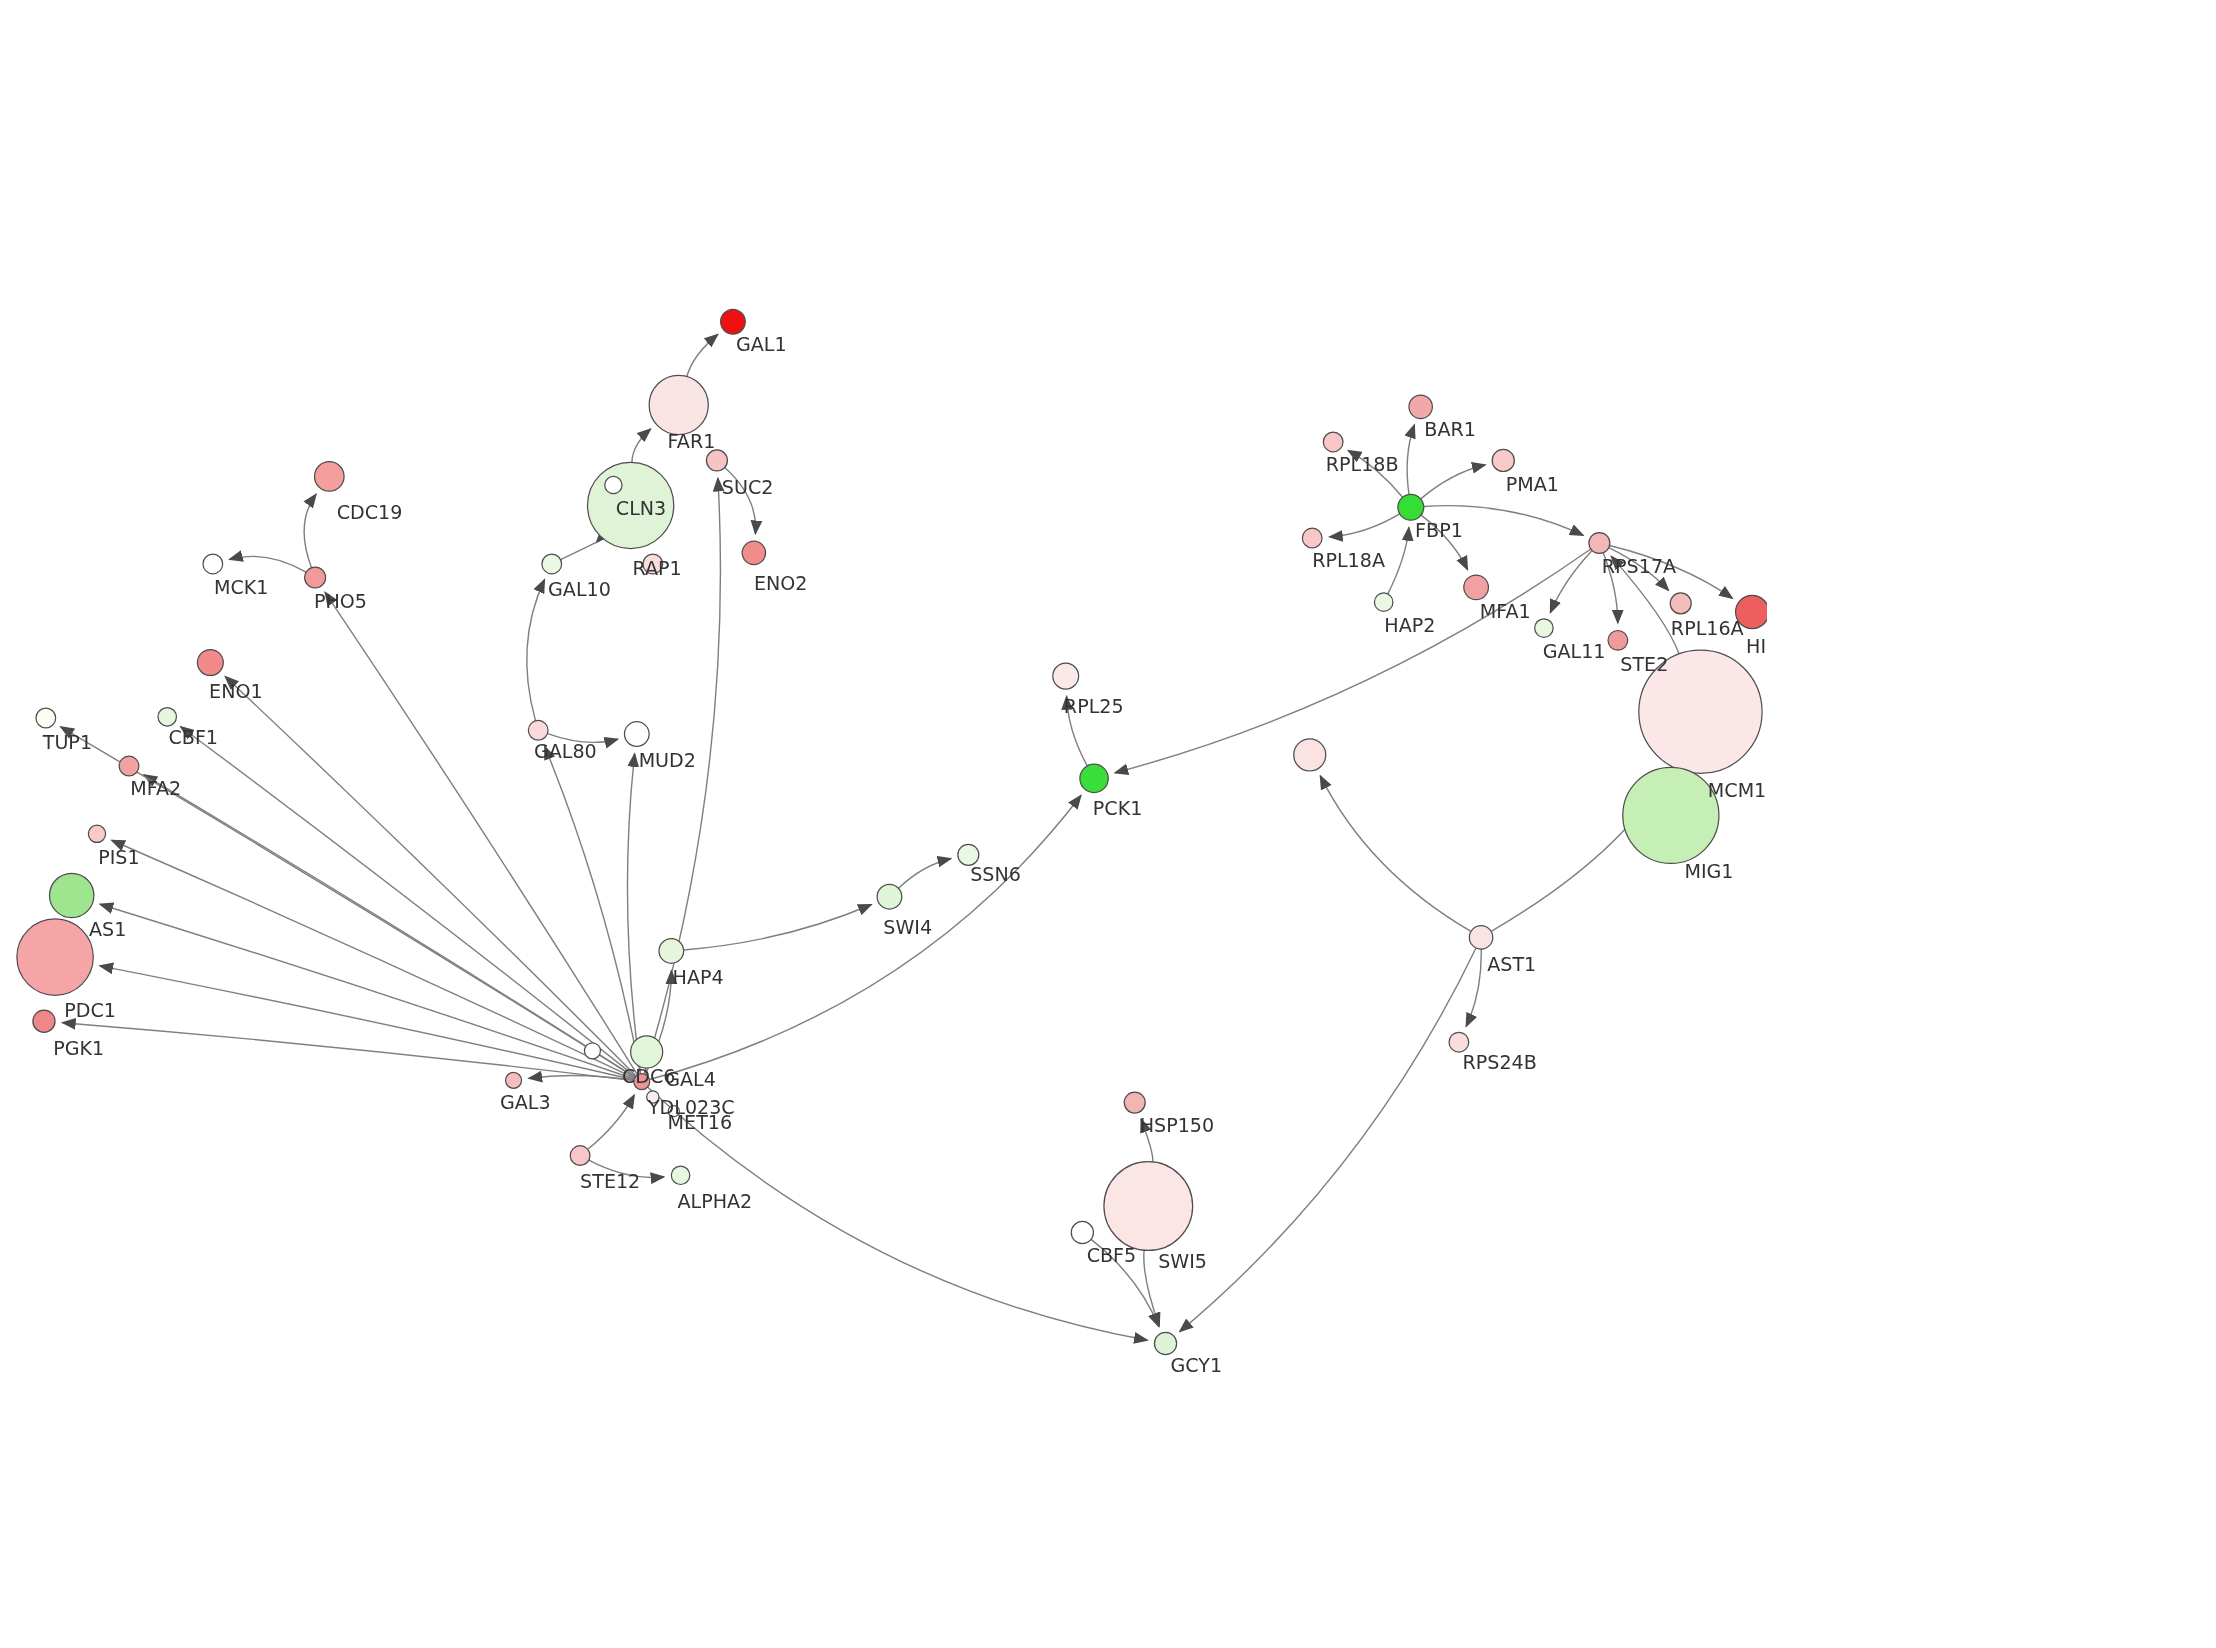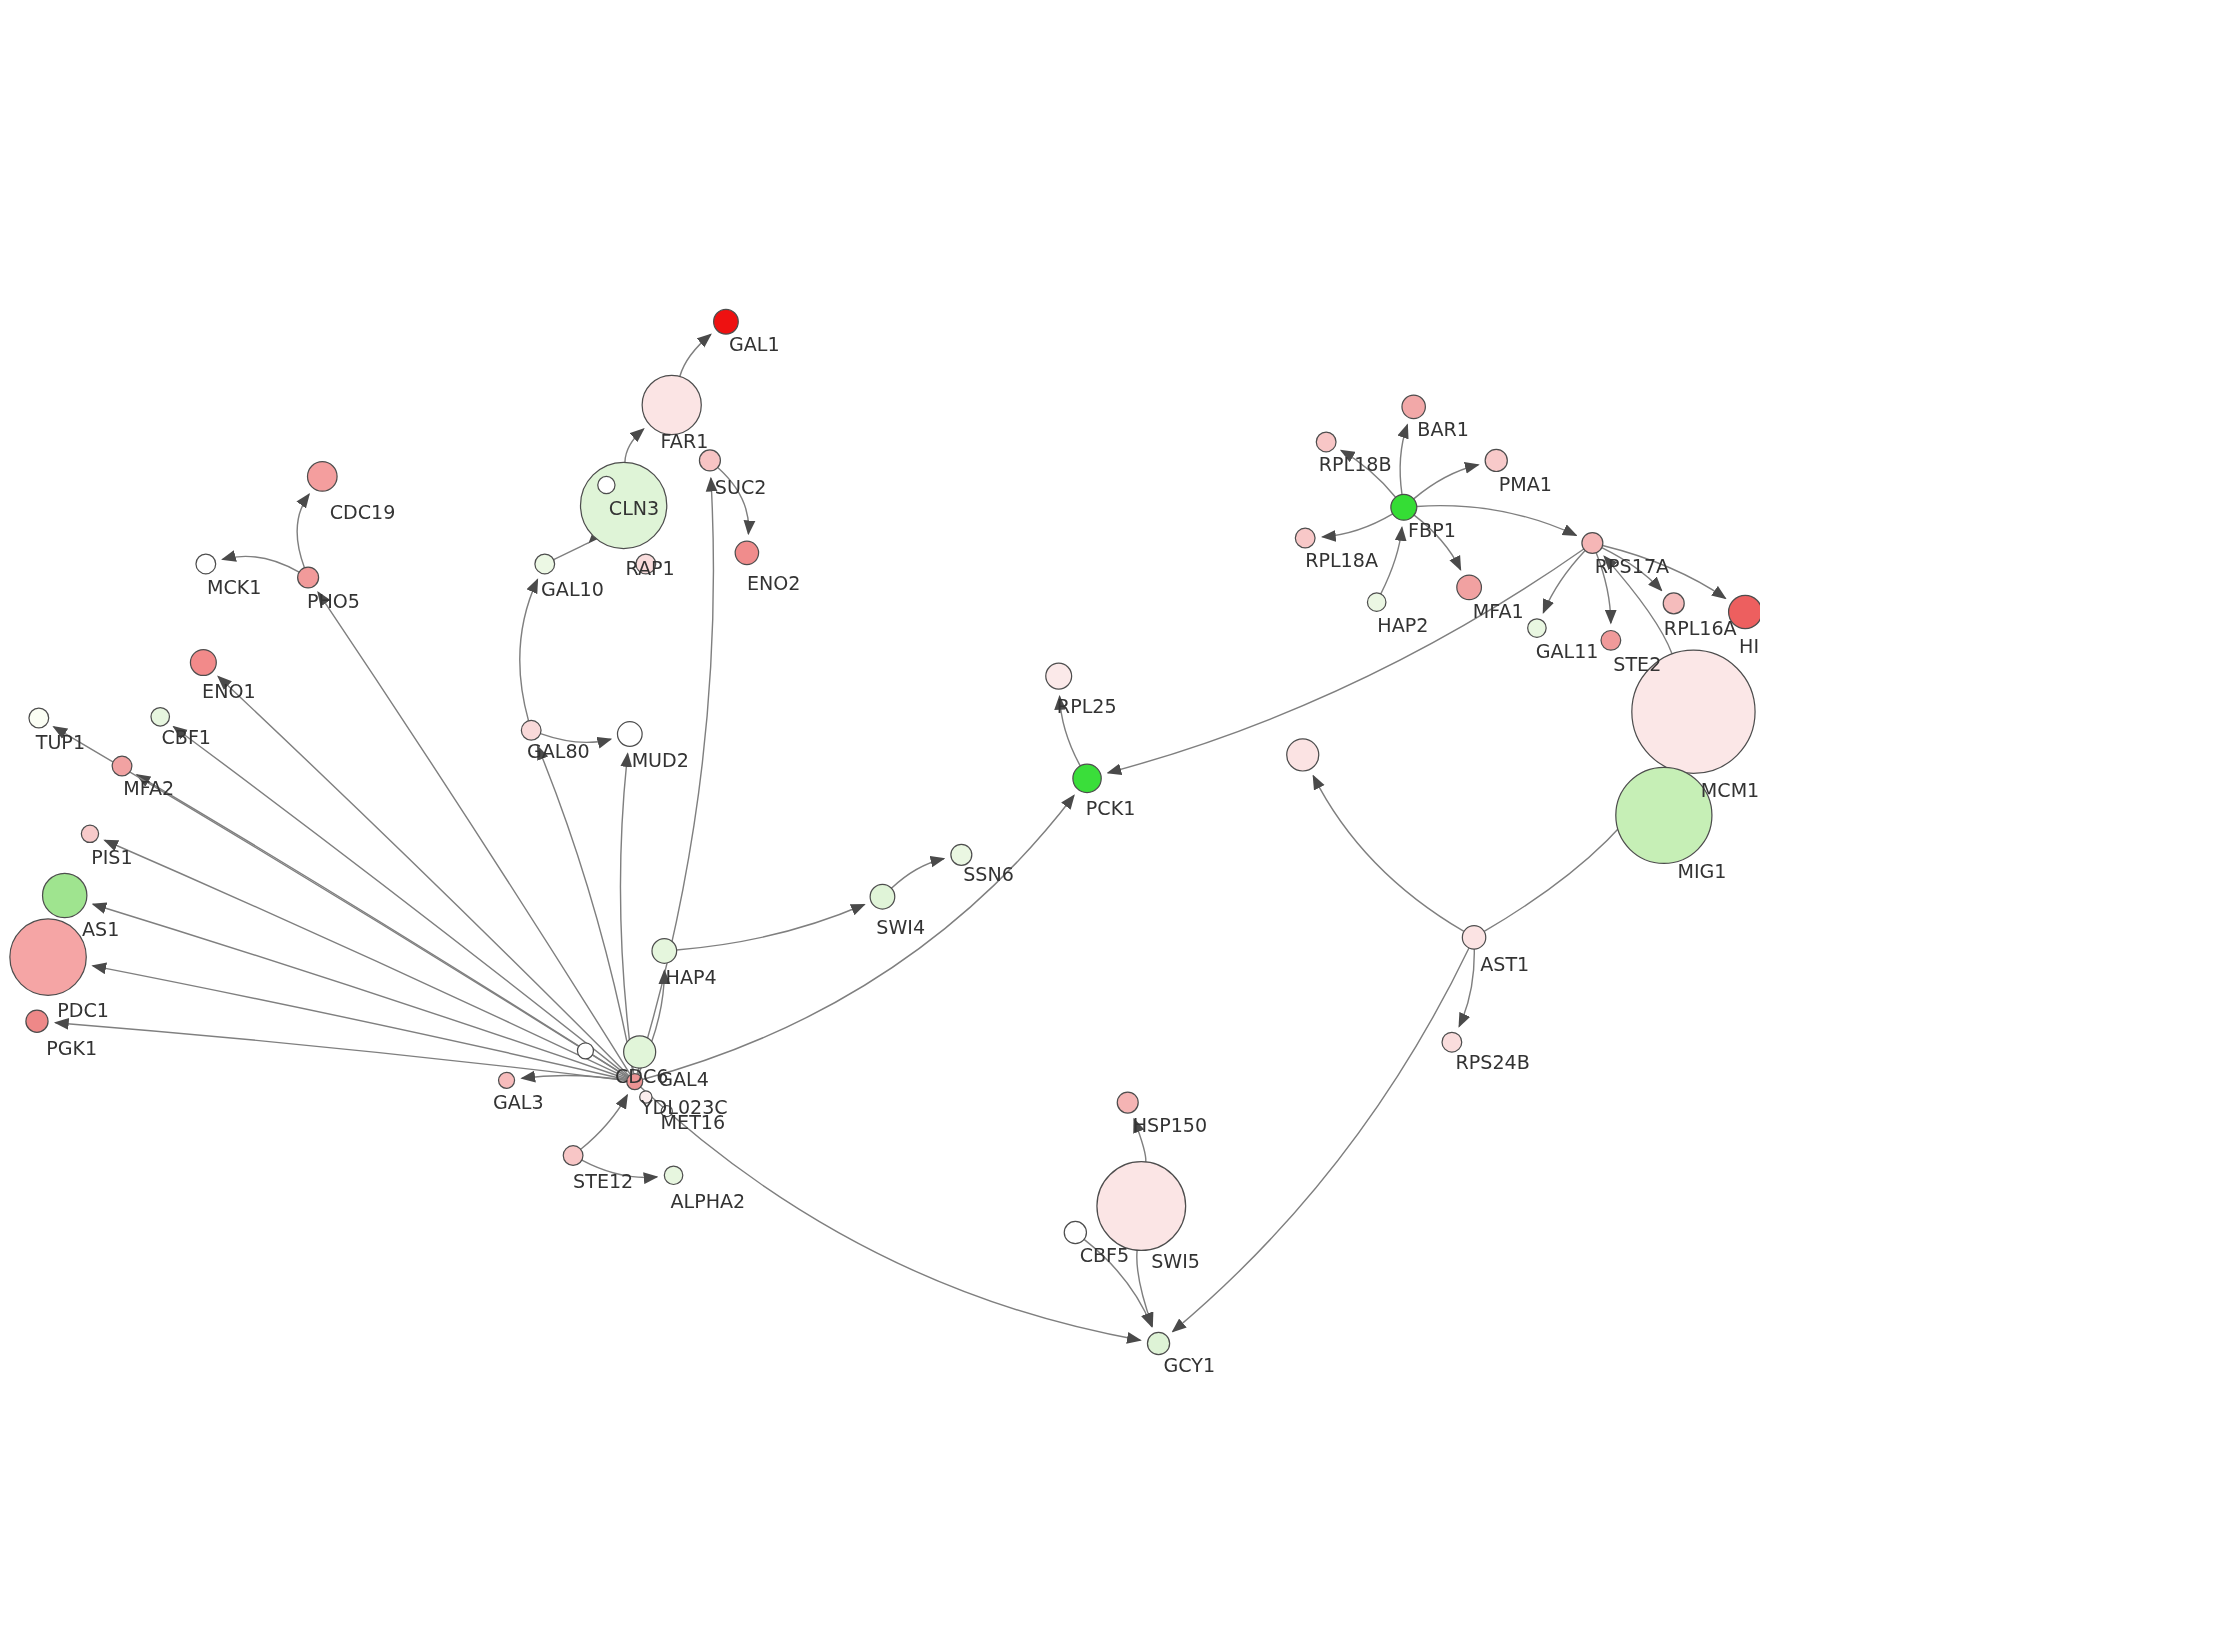--- a/index.html
+++ b/index.html
@@ -1,17 +1,17 @@
 <!DOCTYPE html>
 <html style="font-size:12.4px"><head>
 <meta charset="utf-8">
 <style>
   html,body{margin:0;padding:0;background:#ffffff;}
   .view{position:relative;width:1760px;height:1648px;background:#ffffff;overflow:hidden;
-        font-family:"DejaVu Sans", sans-serif;}
+        font-family:"DejaVu Sans", sans-serif;padding-left:7px;}
   svg{display:block;width:100%;height:100%;}
   svg text{font-family:"DejaVu Sans", sans-serif;}
 </style>
 </head>
 <body>
 
 <div class="view">
   <svg id="net" xmlns="http://www.w3.org/2000/svg" viewBox="0 0 2856 2124" style="background: rgb(255, 255, 255);">
       <defs>
         <marker id="arrow" viewBox="0 0 10 8" refX="9" refY="4" markerWidth="24" markerHeight="20" markerUnits="userSpaceOnUse" orient="auto">

